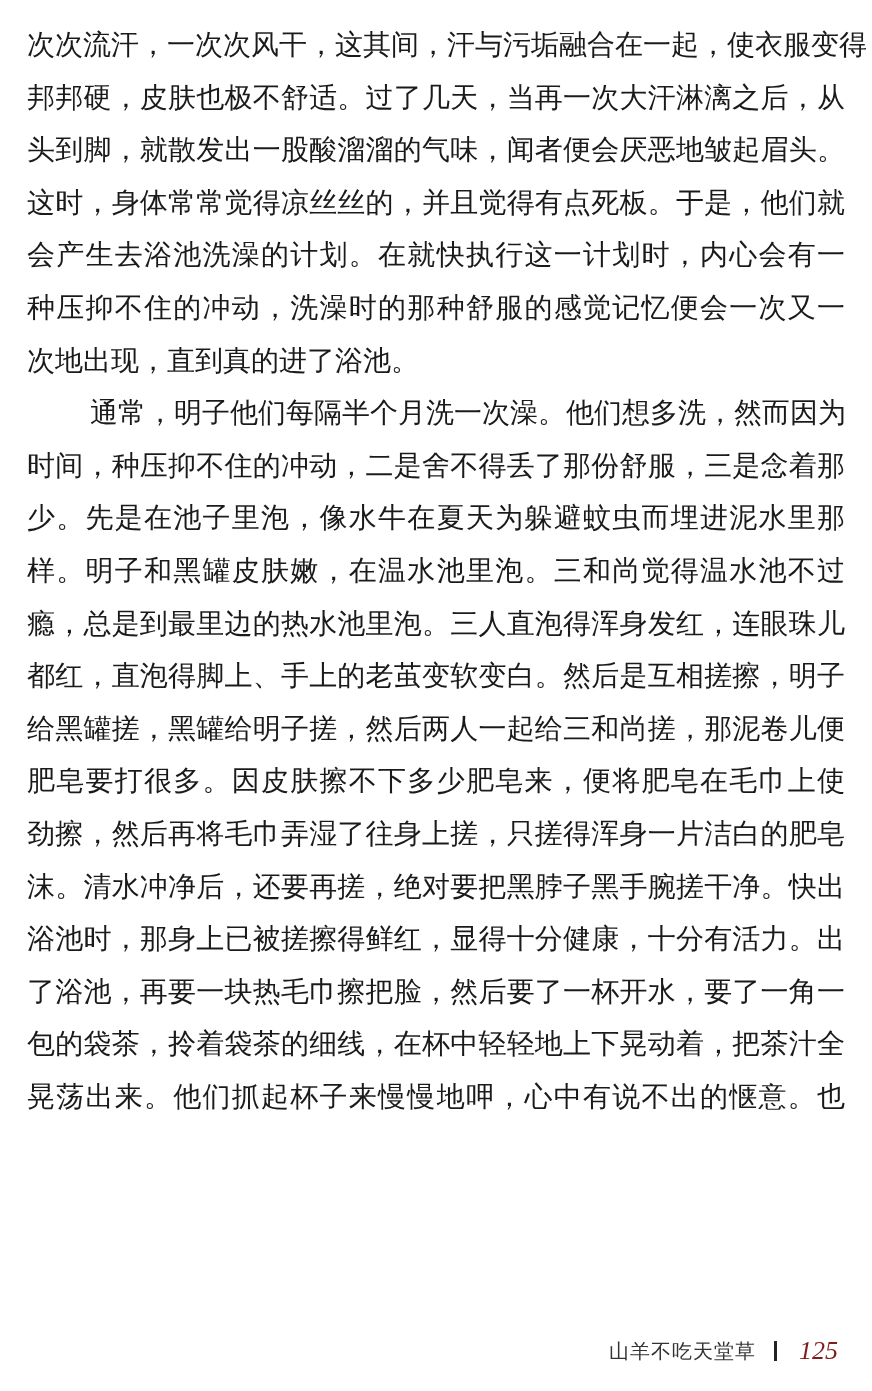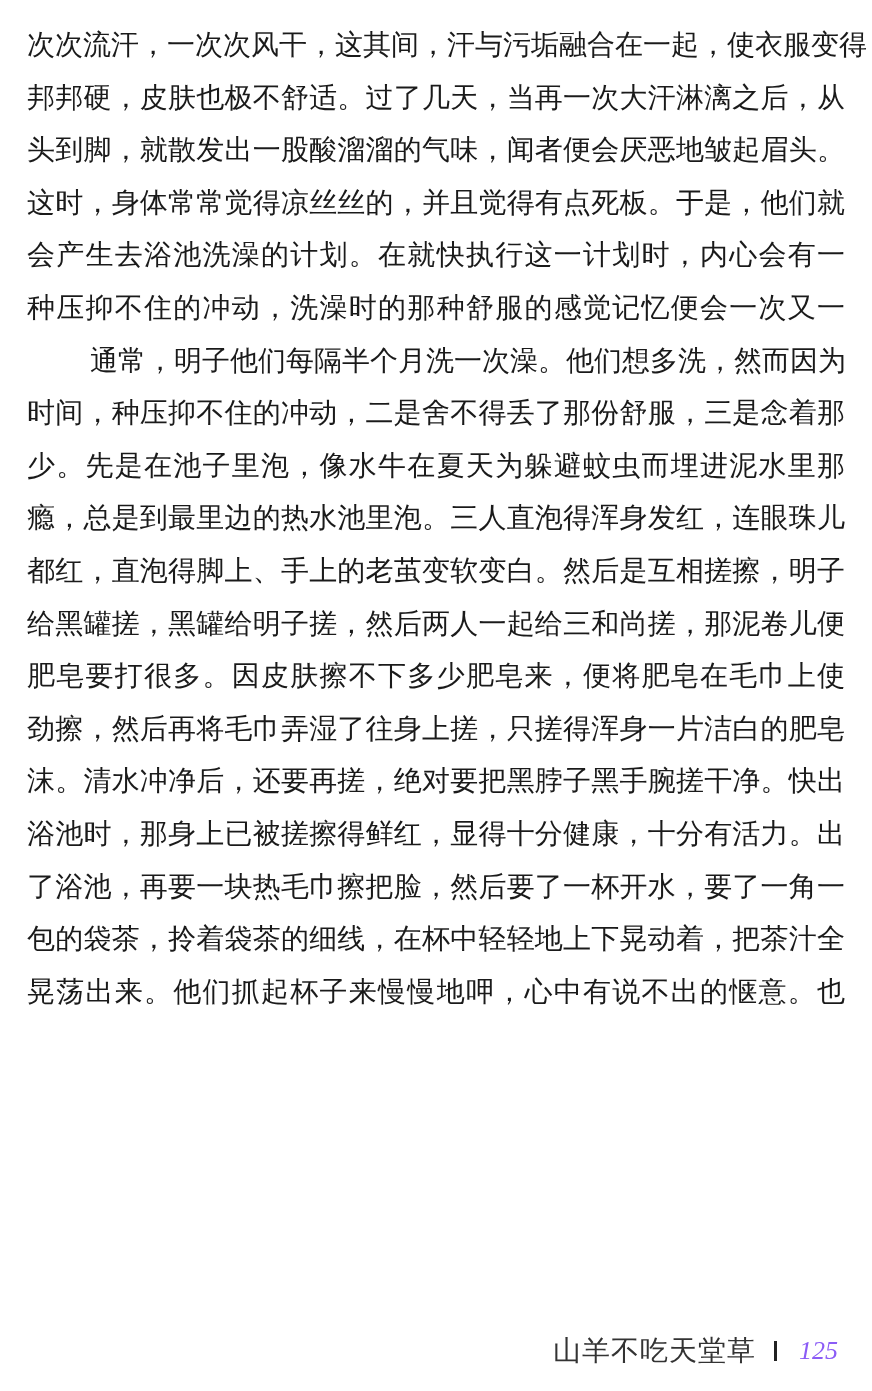--- a/index.html
+++ b/index.html
@@ -15,41 +15,43 @@
     font-size: 28px; white-space: nowrap;
     text-align: justify; text-align-last: justify;
     letter-spacing: 0px;
   }
   .line.last { text-align-last: left; }
   .line.indent { padding-left: 63px; }
   .footer {
     position: absolute; top: 1333px; right: 34px; height: 36px;
     display: flex; align-items: center; color: #333;
   }
-  .footer .title { font-family: "DejaVu Sans", "Liberation Sans", sans-serif; font-size: 28px; color: #333; letter-spacing: 1px; }
+  .footer .title { font-family: "DejaVu Sans", "Liberation Sans", sans-serif; font-size: 20px; color: #333; letter-spacing: 1px; }
   .footer .sep { width: 3px; height: 20px; background: #222; margin: 0 22px 0 18px; }
-  .footer .pageno { font-family: "Liberation Serif", "DejaVu Serif", serif; font-style: italic; font-size: 26px; color: #8b5cf6; }
+  .footer .pageno { font-family: "Liberation Serif", "DejaVu Serif", serif; font-style: italic; font-size: 26px; color: #7f1d1d; }
 </style>
 </head>
 <body>
 
 <div class="page">
   <div class="body-text">
     <div>
       <span class="line">次次流汗，一次次风干，这其间，汗与污垢融合在一起，使衣服变得</span>
       <span class="line">邦邦硬，皮肤也极不舒适。过了几天，当再一次大汗淋漓之后，从</span>
       <span class="line">头到脚，就散发出一股酸溜溜的气味，闻者便会厌恶地皱起眉头。</span>
       <span class="line">这时，身体常常觉得凉丝丝的，并且觉得有点死板。于是，他们就</span>
       <span class="line">会产生去浴池洗澡的计划。在就快执行这一计划时，内心会有一</span>
       <span class="line">种压抑不住的冲动，洗澡时的那种舒服的感觉记忆便会一次又一</span>
+      <span class="line last">次地出现，直到真的进了浴池。</span>
     </div>
     <div>
       <span class="line indent">通常，明子他们每隔半个月洗一次澡。他们想多洗，然而因为</span>
       <span class="line">时间，种压抑不住的冲动，二是舍不得丢了那份舒服，三是念着那</span>
       <span class="line">少。先是在池子里泡，像水牛在夏天为躲避蚊虫而埋进泥水里那</span>
+      <span class="line">样。明子和黑罐皮肤嫩，在温水池里泡。三和尚觉得温水池不过</span>
       <span class="line">瘾，总是到最里边的热水池里泡。三人直泡得浑身发红，连眼珠儿</span>
       <span class="line">都红，直泡得脚上、手上的老茧变软变白。然后是互相搓擦，明子</span>
       <span class="line">给黑罐搓，黑罐给明子搓，然后两人一起给三和尚搓，那泥卷儿便</span>
       <span class="line">肥皂要打很多。因皮肤擦不下多少肥皂来，便将肥皂在毛巾上使</span>
       <span class="line">劲擦，然后再将毛巾弄湿了往身上搓，只搓得浑身一片洁白的肥皂</span>
       <span class="line">沫。清水冲净后，还要再搓，绝对要把黑脖子黑手腕搓干净。快出</span>
       <span class="line">浴池时，那身上已被搓擦得鲜红，显得十分健康，十分有活力。出</span>
       <span class="line">了浴池，再要一块热毛巾擦把脸，然后要了一杯开水，要了一角一</span>
       <span class="line">包的袋茶，拎着袋茶的细线，在杯中轻轻地上下晃动着，把茶汁全</span>
       <span class="line">晃荡出来。他们抓起杯子来慢慢地呷，心中有说不出的惬意。也</span>

